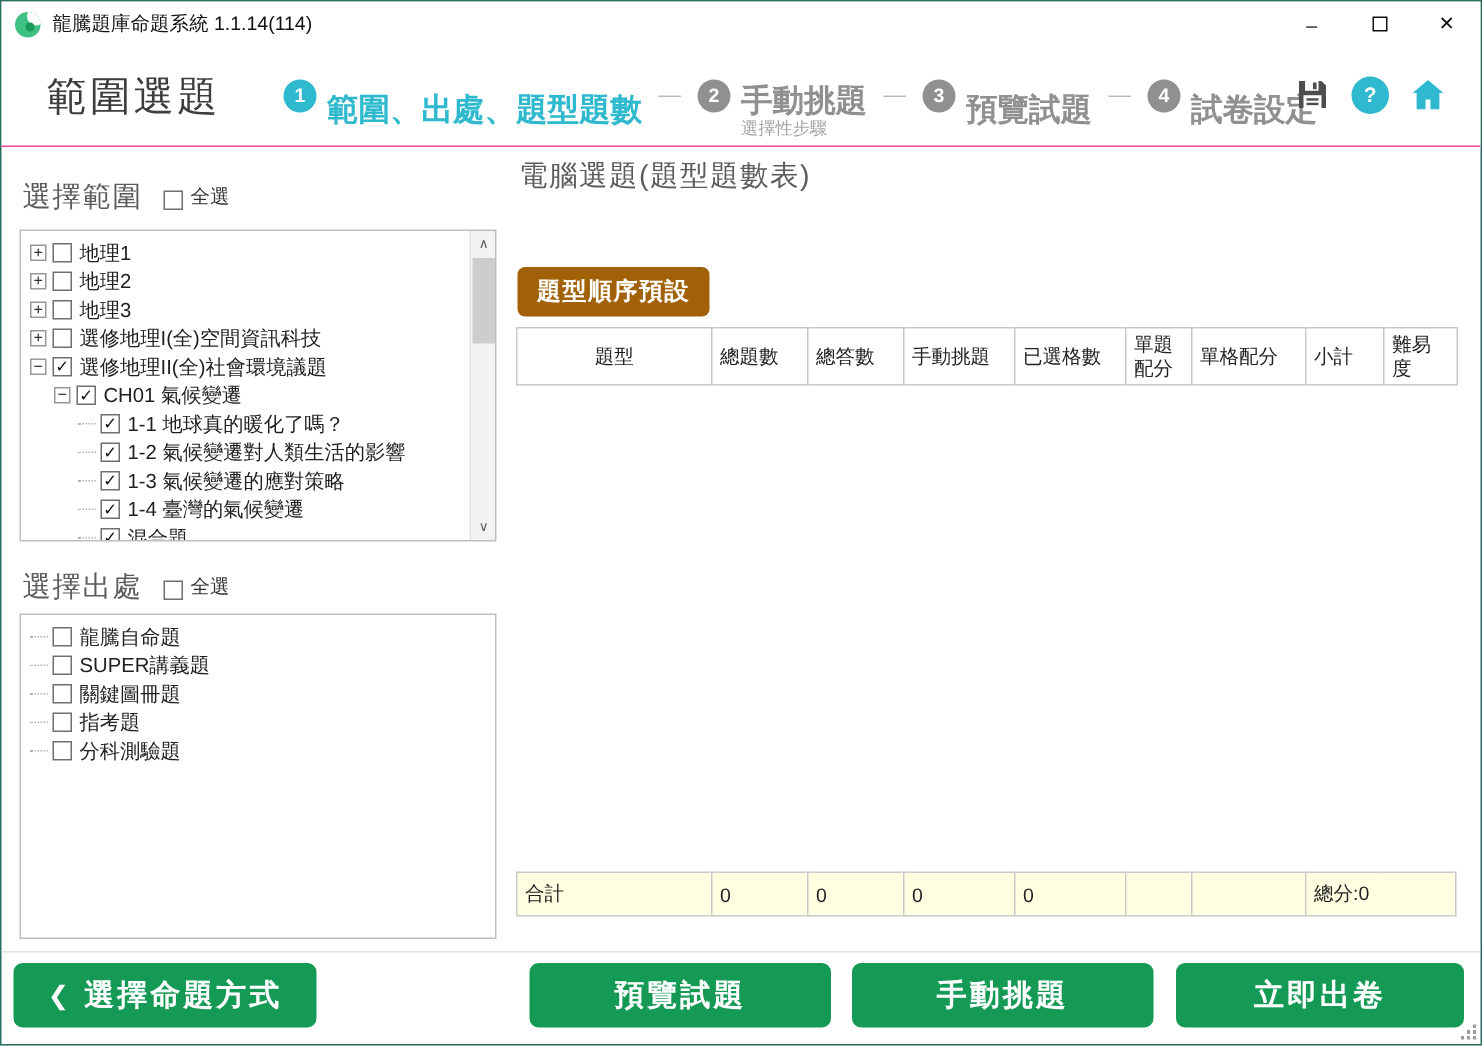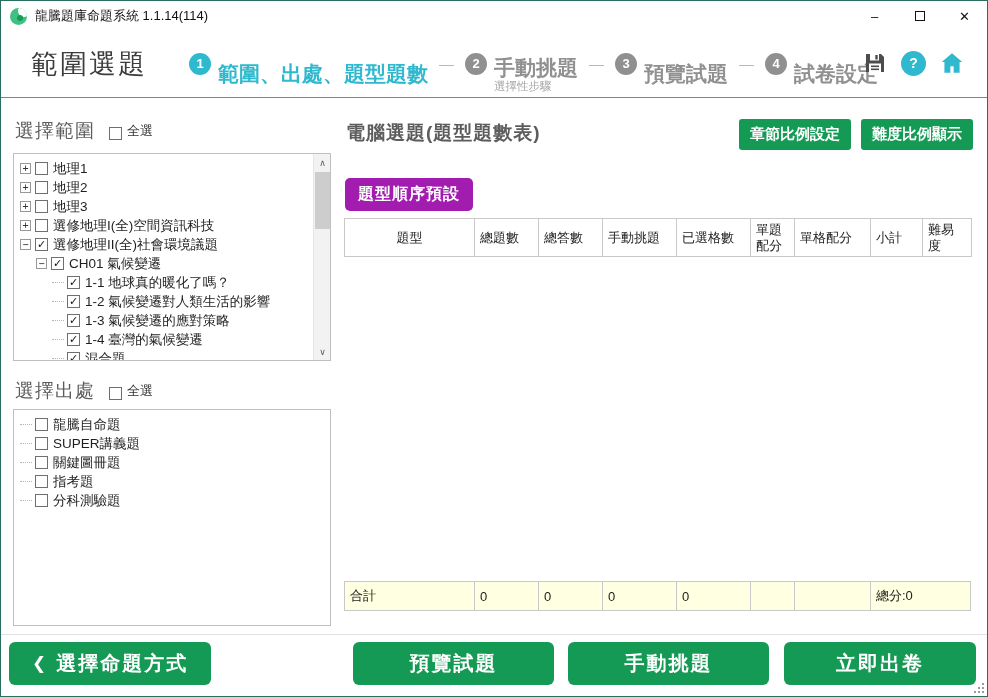--- a/index.html
+++ b/index.html
@@ -49,21 +49,21 @@
   .dotline { width:12px; border-top:1px dotted #b3b3b3; margin-right:3px; flex:none; }
   .titem .cbx { margin-right:5px; }
   
   .vscroll { position:absolute; top:0; right:0; bottom:0; width:17px; background:#f2f2f2; border-left:1px solid #e5e5e5; }
   .sbtn { position:absolute; left:0; width:17px; height:17px; color:#5a5a5a; font-size:9px; display:flex; align-items:center; justify-content:center; }
   .sbtn.up { top:0; } .sbtn.down { bottom:0; }
   .sthumb { position:absolute; left:1px; width:15px; background:#cdcdcd; }
   
   .green-btn { background:#159a55; color:#fff; border:none; border-radius:3px; font-family:inherit; font-size:15px; font-weight:700; padding:6px 11px; cursor:pointer; }
   .top-btns { position:absolute; top:118px; right:14px; display:flex; gap:10px; }
-  .order-btn { position:absolute; left:344px; top:177px; background:#a21caf; color:#fff; border:none; border-radius:5px; font-family:inherit; font-size:16px; font-weight:700; padding:6px 13px; letter-spacing:1px; }
+  .order-btn { position:absolute; left:344px; top:177px; background:#a16207; color:#fff; border:none; border-radius:5px; font-family:inherit; font-size:16px; font-weight:700; padding:6px 13px; letter-spacing:1px; }
   table { border-collapse:collapse; table-layout:fixed; }
   #qtable { position:absolute; left:343px; top:217px; width:627px; }
   #qtable th { border:1px solid #c9c9c9; font-size:13px; font-weight:400; color:#222; text-align:left; padding:2px 5px; height:38px; line-height:16px; background:#fff; }
   #total-table { position:absolute; left:343px; top:580px; width:627px; }
   #total-table td { border:1px solid #c9c9c9; font-size:13px; color:#222; text-align:left; padding:2px 5px; height:29px; background:#ffffe1; }
   
   .bottom-line { position:absolute; left:0; right:0; top:633px; border-top:1px solid #e2e2e2; }
   .big-btn { position:absolute; top:641px; height:43px; background:#159a55; color:#fff; border:none; border-radius:6px; font-family:inherit; font-size:20px; font-weight:700; letter-spacing:2px; cursor:pointer; display:flex; align-items:center; justify-content:center; }
   #back-btn { left:8px; width:202px; }
   #preview-btn { left:352px; width:201px; }
@@ -284,26 +284,22 @@
 
   <div class="titem" style="margin-left: 6px;">
 
     <span class="dotline"></span>
     <span class="cbx"></span>
     <span class="tlabel">分科測驗題</span>
   </div>
 </div>
   </div>
 
-  <div class="section-head" style="left:345px; top:119px;font-weight:bold;">
+  <div class="section-head" style="left:345px; top:103px;">
     <span class="section-title">電腦選題(題型題數表)</span>
-  </div>
-  <div class="top-btns">
-    <button class="green-btn">章節比例設定</button>
-    <button class="green-btn">難度比例顯示</button>
   </div>
   <button class="order-btn">題型順序預設</button>
 
   <table id="qtable">
     <thead>
         <tr id="qtable-head-row">
           <th style="width: 130px; text-align: center;">題型</th>
           <th style="width: 64px;">總題數</th>
           <th style="width: 64px;">總答數</th>
           <th style="width: 74px;">手動挑題</th>

